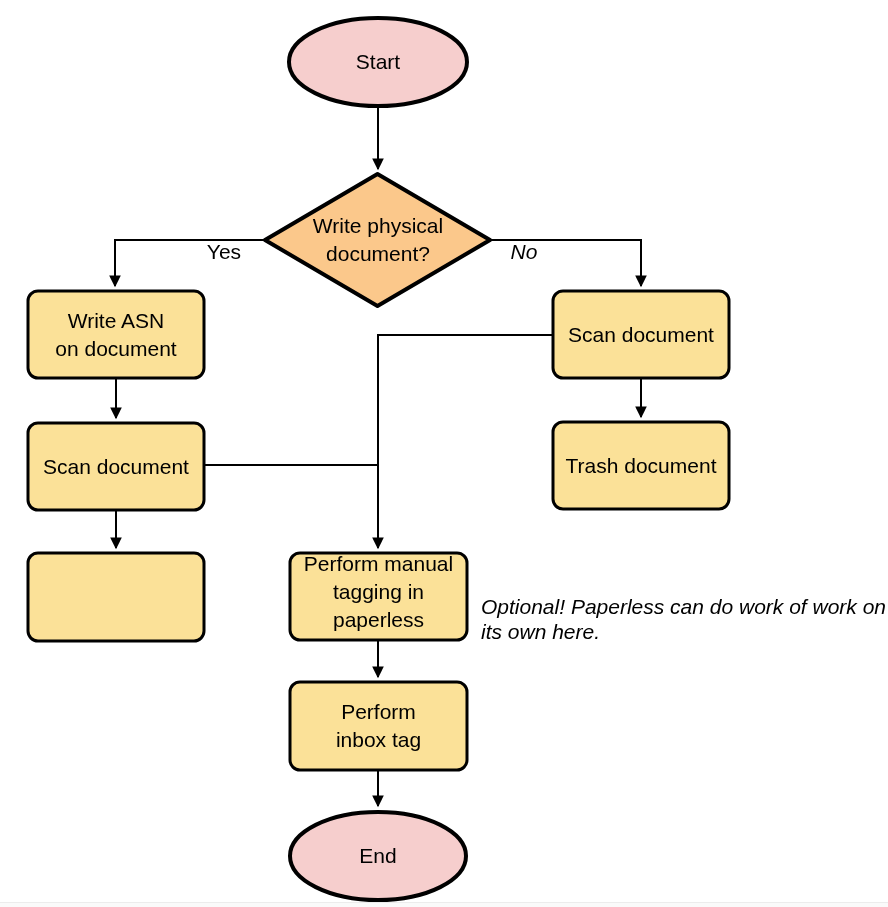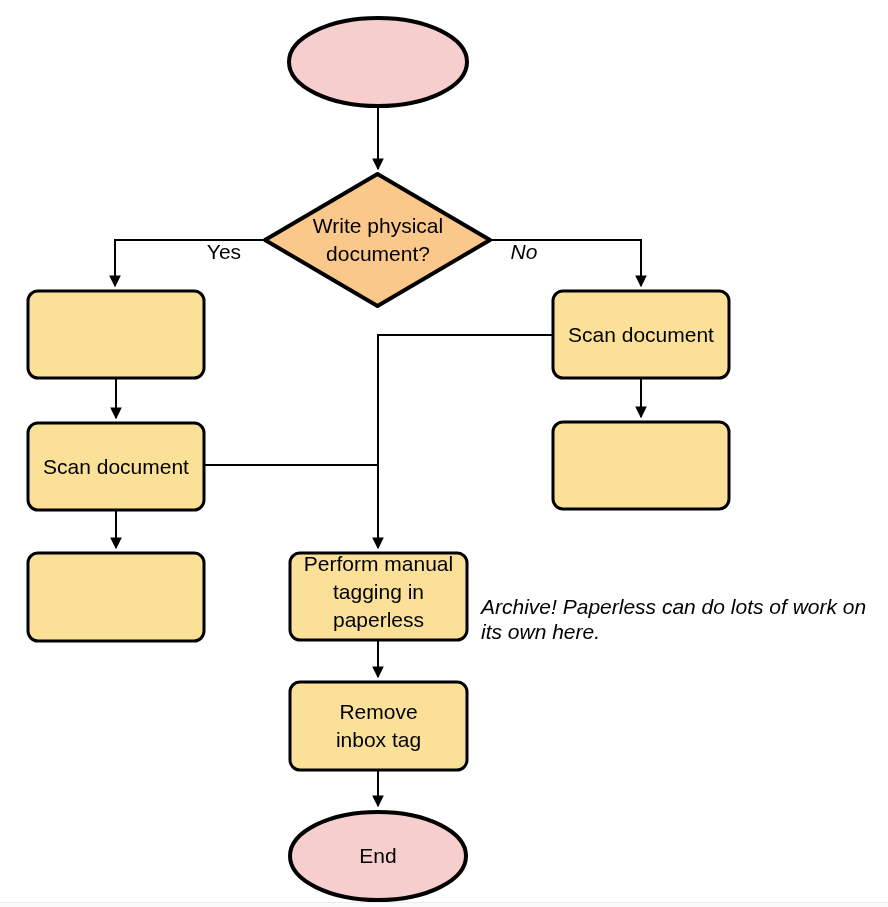--- a/index.html
+++ b/index.html
@@ -55,42 +55,46 @@
     <rect class="shape-rect" x="28" y="291" width="176" height="87" rx="10" fill="#fbe198"></rect>
     <rect class="shape-rect" x="28" y="423" width="176" height="87" rx="10" fill="#fbe198"></rect>
     <rect class="shape-rect" x="28" y="553" width="176" height="88" rx="10" fill="#fbe198"></rect>
     <rect class="shape-rect" x="553" y="291" width="176" height="87" rx="10" fill="#fbe198"></rect>
     <rect class="shape-rect" x="553" y="422" width="176" height="87" rx="10" fill="#fbe198"></rect>
     <rect class="shape-rect" x="290" y="553" width="177" height="87" rx="10" fill="#fbe198"></rect>
     <rect class="shape-rect" x="290" y="682" width="177" height="88" rx="10" fill="#fbe198"></rect>
     <ellipse class="shape-ellipse" cx="378" cy="856" rx="88" ry="44" fill="#f6cecd"></ellipse>
   </svg>
 
+  <div class="label" style="left:290px; top:18px; width:176px; height:88px;">Start</div>
 
   <div class="label" style="left:278px; top:176px; width:200px; height:128px;">Write physical
 document?</div>
 
   <div class="label branch-label" style="left:200px; top:206px; width:48px; height:28px;">Yes</div>
 
   <div class="label branch-label" style="left:500px; top:206px; width:48px; height:28px;font-style:italic;">No</div>
 
+  <div class="label" style="left:28px; top:291px; width:176px; height:87px;">Write ASN
+on document</div>
 
   <div class="label" style="left:28px; top:423px; width:176px; height:87px;">Scan document</div>
 
 
   <div class="label" style="left:553px; top:291px; width:176px; height:87px;">Scan document</div>
 
+  <div class="label" style="left:553px; top:422px; width:176px; height:87px;">Trash document</div>
 
   <div class="label" style="left:290px; top:553px; width:177px; height:78px;">Perform manual
 tagging in
 paperless</div>
 
-  <div class="label" style="left:290px; top:682px; width:177px; height:88px;">Remove
+  <div class="label" style="left:290px; top:682px; width:177px; height:88px;">Perform
 inbox tag</div>
 
   <div class="label" style="left:290px; top:812px; width:176px; height:88px;">End</div>
 
-  <div class="note" style="left:481px; top:594px;">Archive! Paperless can do lots of work on
+  <div class="note" style="left:481px; top:594px;">Optional! Paperless can do work of work on
 its own here.</div>
 
   <div class="footer-strip"></div>
 
 </div>
 
 </body></html>

